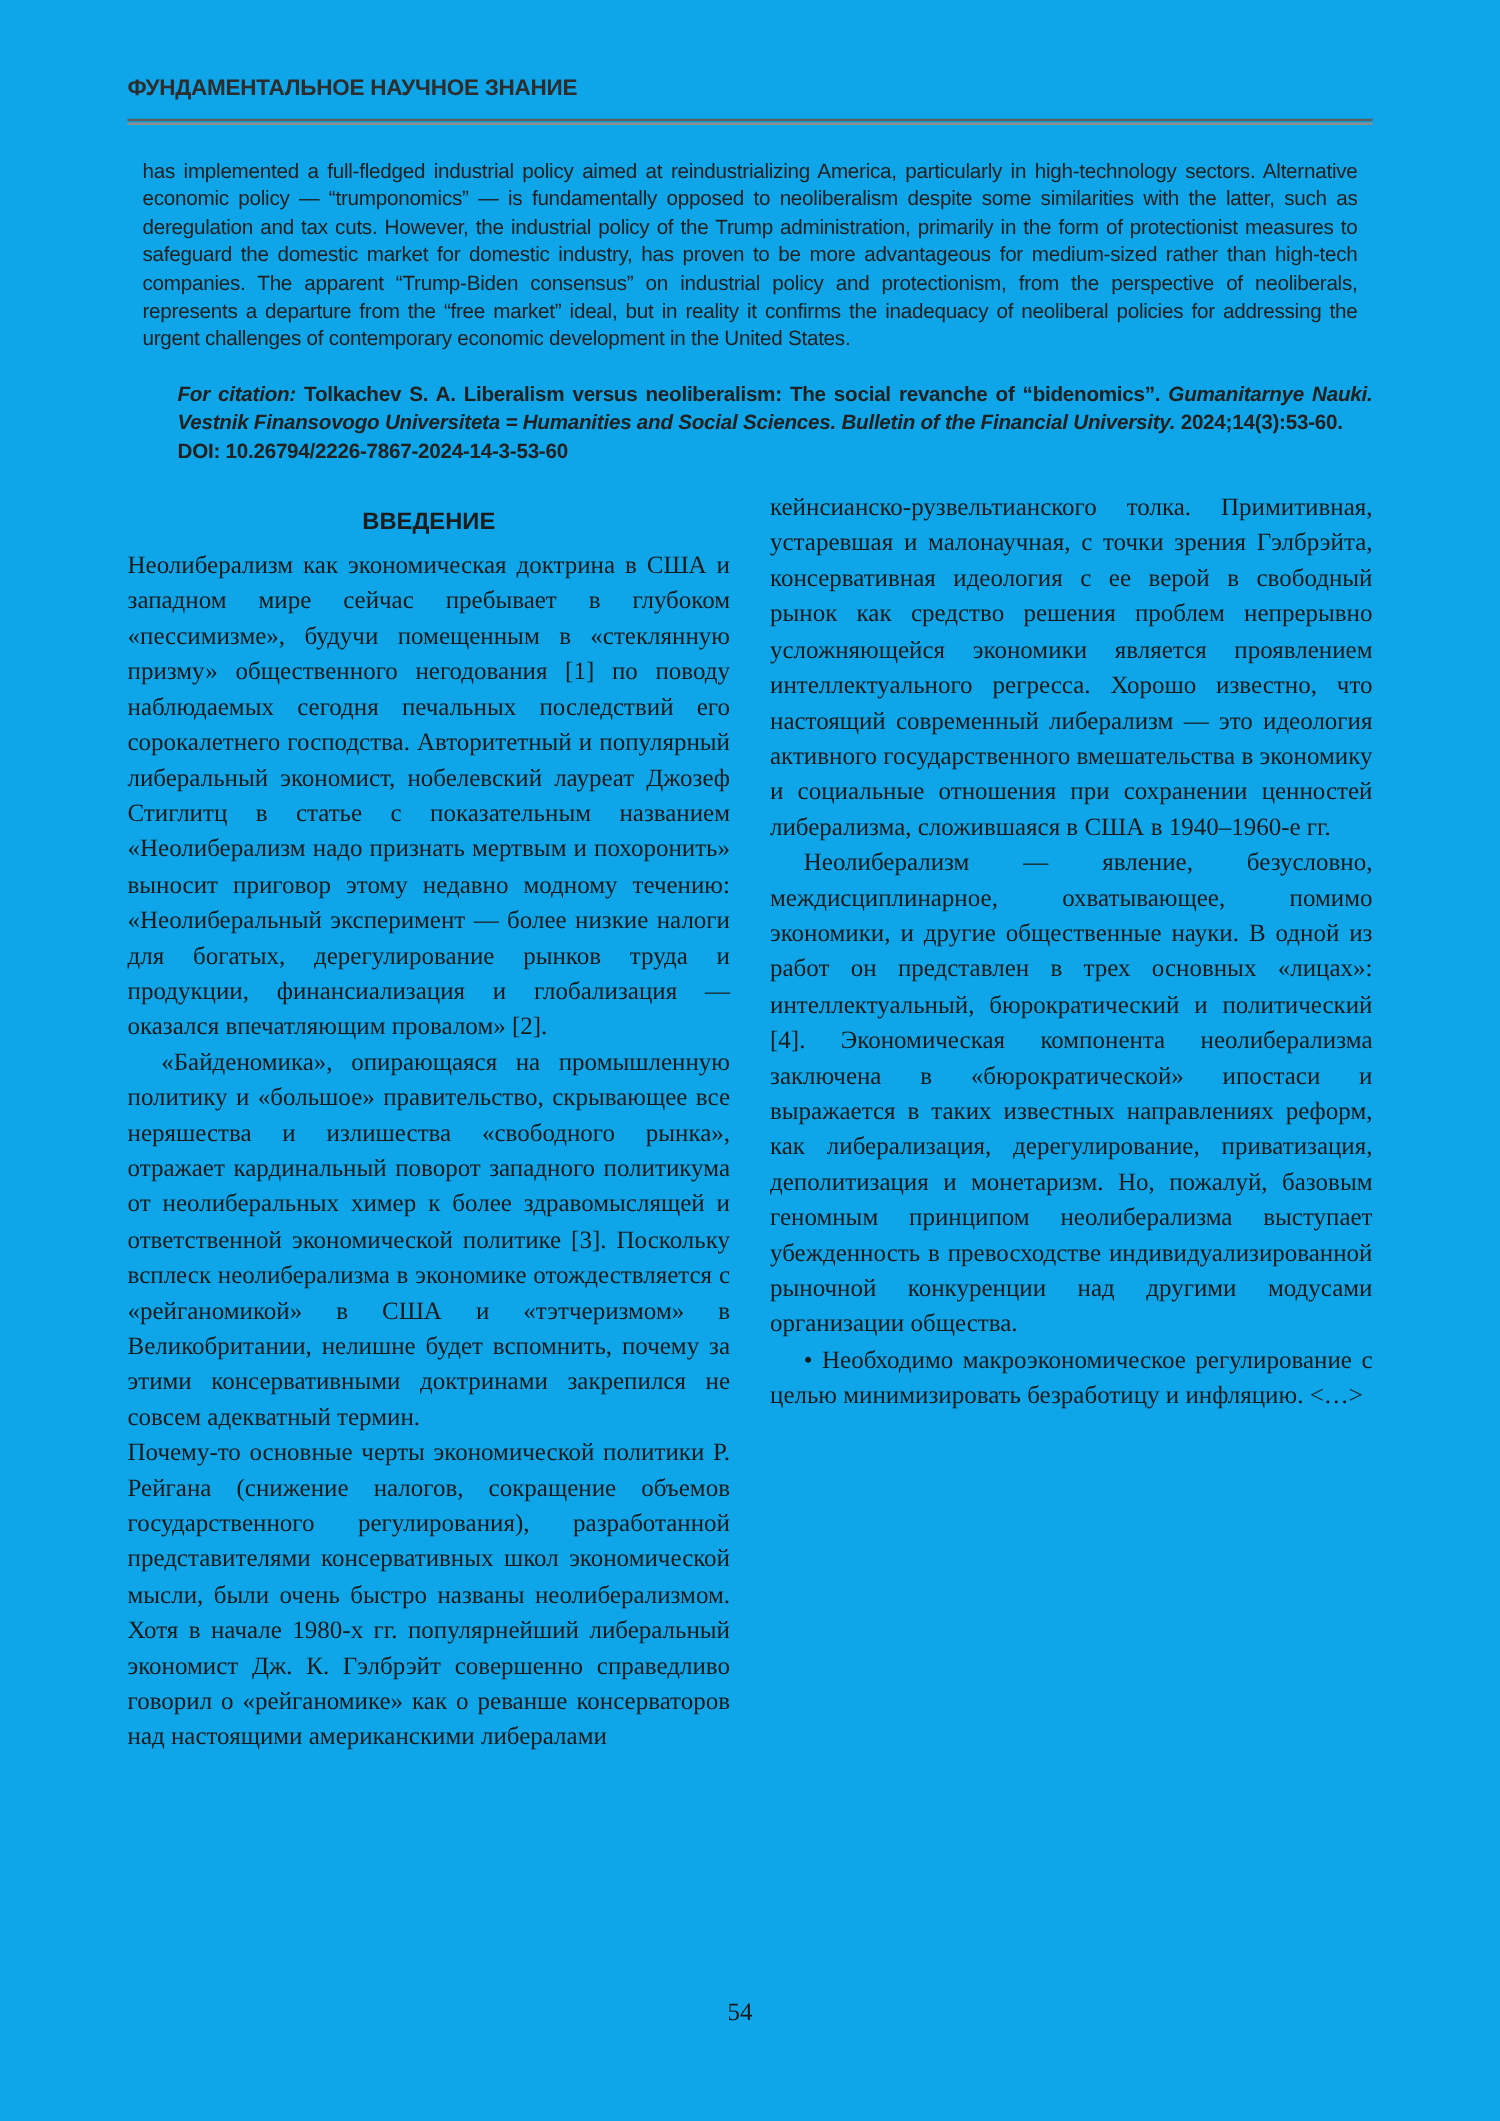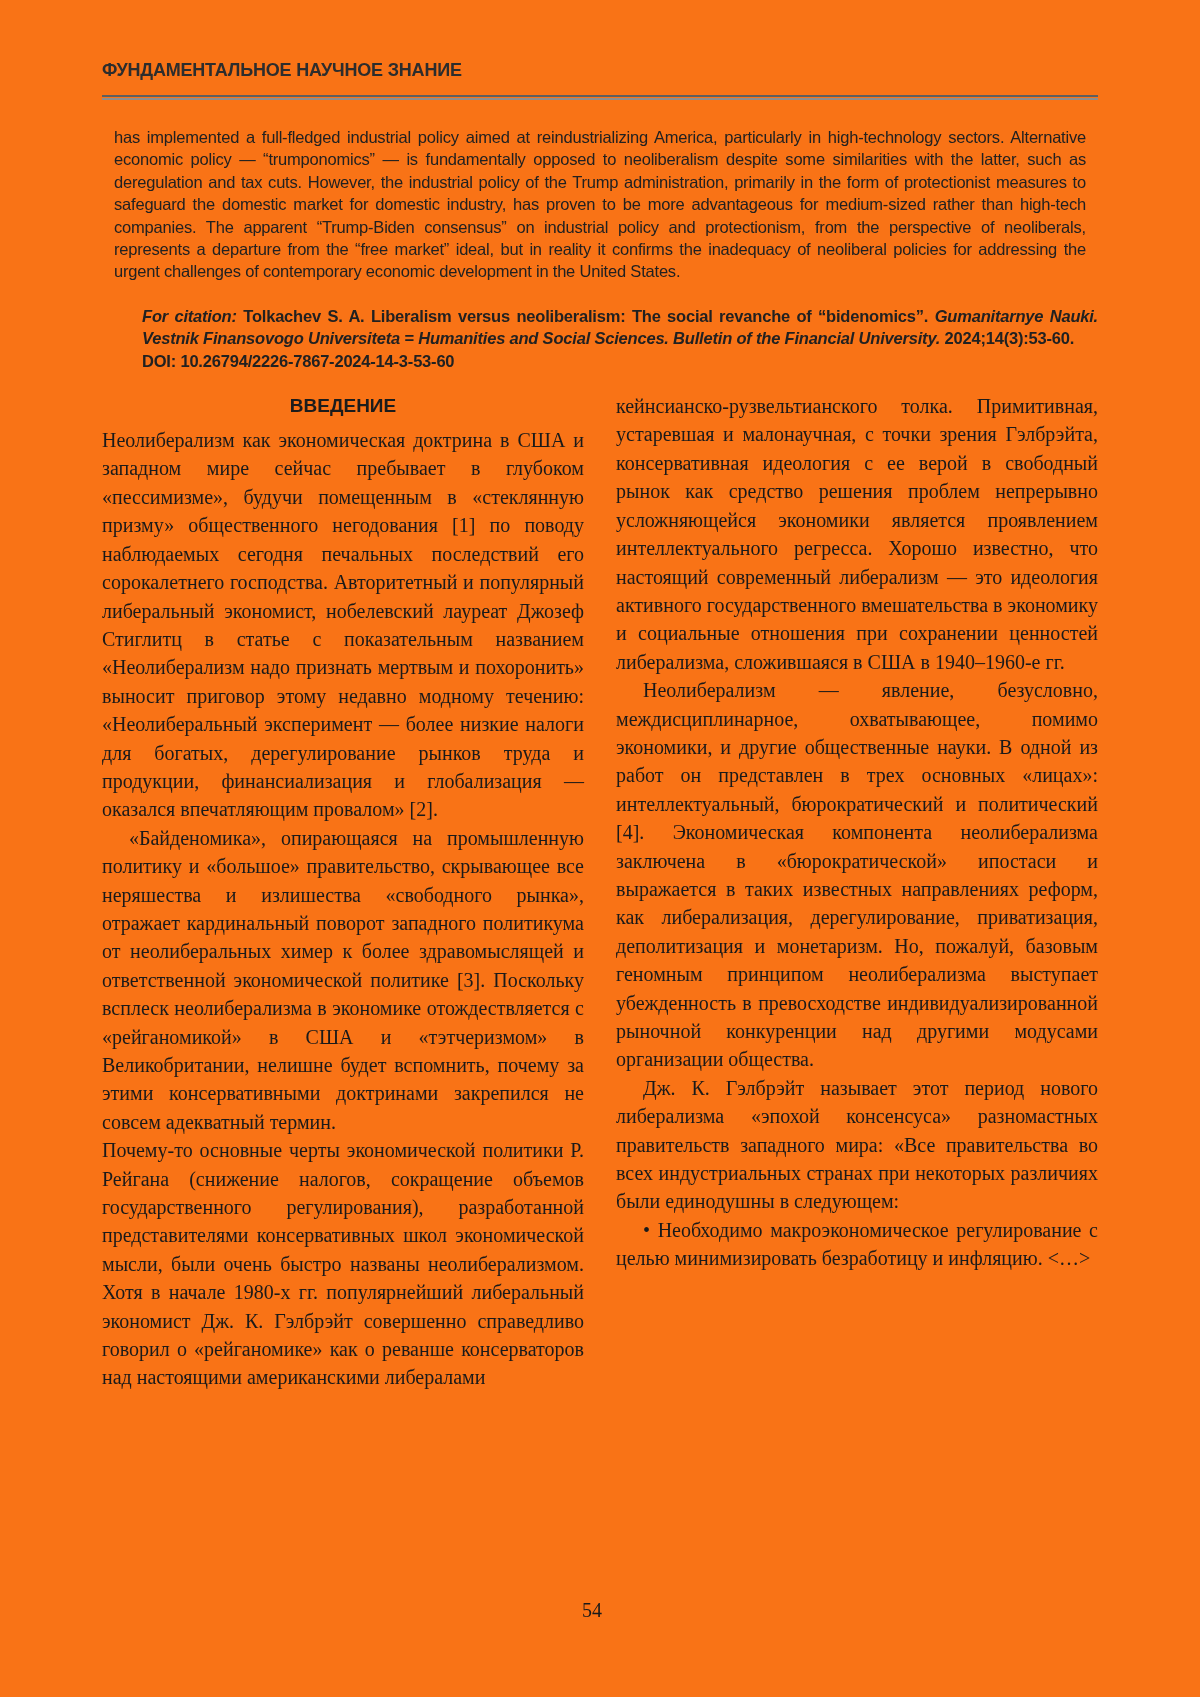--- a/index.html
+++ b/index.html
@@ -1,18 +1,18 @@
 <!DOCTYPE html>
 <html lang="ru"><head>
 <meta charset="utf-8">
 <style>
   html,body{margin:0;padding:0;background:#ffffff;}
   .page{
     width:1200px;height:1697px;box-sizing:border-box;position:relative;
-    padding:58px 102px 0 102px;background:#f97316;
+    padding:58px 102px 0 102px;background:#0ea5e9;
     font-family:"Liberation Serif", serif;color:#1a1a1a;
   }
   .journal-header{
     font-family:"Liberation Sans", sans-serif;font-weight:bold;
     font-size:18px;letter-spacing:-0.2px;color:#2d2d2d;line-height:24px;
   }
   .double-rule{
     margin-top:13px;height:5px;box-sizing:border-box;
     border-top:2px solid #5f5f5f;border-bottom:2px solid #8d8d8d;
   }
@@ -37,21 +37,21 @@
     width:482px;font-size:20px;line-height:28.4px;text-align:justify;
     hyphens:auto;
   }
   .col p.para{margin:0;}
   .col p.indent{text-indent:27px;}
   .col h3.heading{
     font-family:"Liberation Sans", sans-serif;font-weight:bold;
     font-size:19px;line-height:26px;text-align:center;color:#1c1c1c;
     margin:26px 0 7px 0;white-space:pre-line;
   }
-  .col h3.heading:first-child{margin-top:1px;}
+  .col h3.heading:first-child{margin-top:13px;}
   .page-number{
     position:absolute;left:0;right:16px;bottom:75px;text-align:center;
     font-size:20px;color:#1a1a1a;
   }
 </style>
 </head>
 <body>
 
 <div class="page">
 
@@ -71,20 +71,19 @@
   <div class="columns">
     <div class="col">
         <h3 class="heading">ВВЕДЕНИЕ</h3>
         <p class="para">Неолиберализм как экономическая доктрина в США и западном мире сейчас пребывает в глубоком «пессимизме», будучи помещенным в «стеклянную призму» общественного негодования [1] по поводу наблюдаемых сегодня печальных последствий его сорокалетнего господства. Авторитетный и популярный либеральный экономист, нобелевский лауреат Джозеф Стиглитц в статье с показательным названием «Неолиберализм надо признать мертвым и похоронить» выносит приговор этому недавно модному течению: «Неолиберальный эксперимент — более низкие налоги для богатых, дерегулирование рынков труда и продукции, финансиализация и глобализация — оказался впечатляющим провалом» [2].</p>
         <p class="para indent">«Байденомика», опирающаяся на промышленную политику и «большое» правительство, скрывающее все неряшества и излишества «свободного рынка», отражает кардинальный поворот западного политикума от неолиберальных химер к более здравомыслящей и ответственной экономической политике [3]. Поскольку всплеск неолиберализма в экономике отождествляется с «рейганомикой» в США и «тэтчеризмом» в Великобритании, нелишне будет вспомнить, почему за этими консервативными доктринами закрепился не совсем адекватный термин.</p>
         <p class="para">Почему-то основные черты экономической политики Р. Рейгана (снижение налогов, сокращение объемов государственного регулирования), разработанной представителями консервативных школ экономической мысли, были очень быстро названы неолиберализмом. Хотя в начале 1980-х гг. популярнейший либеральный экономист Дж. К. Гэлбрэйт совершенно справедливо говорил о «рейганомике» как о реванше консерваторов над настоящими американскими либералами</p>
       </div>
     <div class="col">
         <p class="para">кейнсианско-рузвельтианского толка. Примитивная, устаревшая и малонаучная, с точки зрения Гэлбрэйта, консервативная идеология с ее верой в свободный рынок как средство решения проблем непрерывно усложняющейся экономики является проявлением интеллектуального регресса. Хорошо известно, что настоящий современный либерализм — это идеология активного государственного вмешательства в экономику и социальные отношения при сохранении ценностей либерализма, сложившаяся в США в 1940–1960-е гг.</p>
         <p class="para indent">Неолиберализм — явление, безусловно, междисциплинарное, охватывающее, помимо экономики, и другие общественные науки. В одной из работ он представлен в трех основных «лицах»: интеллектуальный, бюрократический и политический [4]. Экономическая компонента неолиберализма заключена в «бюрократической» ипостаси и выражается в таких известных направлениях реформ, как либерализация, дерегулирование, приватизация, деполитизация и монетаризм. Но, пожалуй, базовым геномным принципом неолиберализма выступает убежденность в превосходстве индивидуализированной рыночной конкуренции над другими модусами организации общества.</p>
-        <p class="para indent">Дж. К. Гэлбрэйт называет этот период нового либерализма «эпохой консенсуса» разномастных правительств западного мира: «Все правительства во всех индустриальных странах при некоторых различиях были единодушны в следующем:</p>
         <p class="para indent">•  Необходимо макроэкономическое регулирование с целью минимизировать безработицу и инфляцию. &lt;…&gt;</p>
       </div>
   </div>
 
   <div class="page-number">54</div>
 
 </div>
 
 </body></html>

